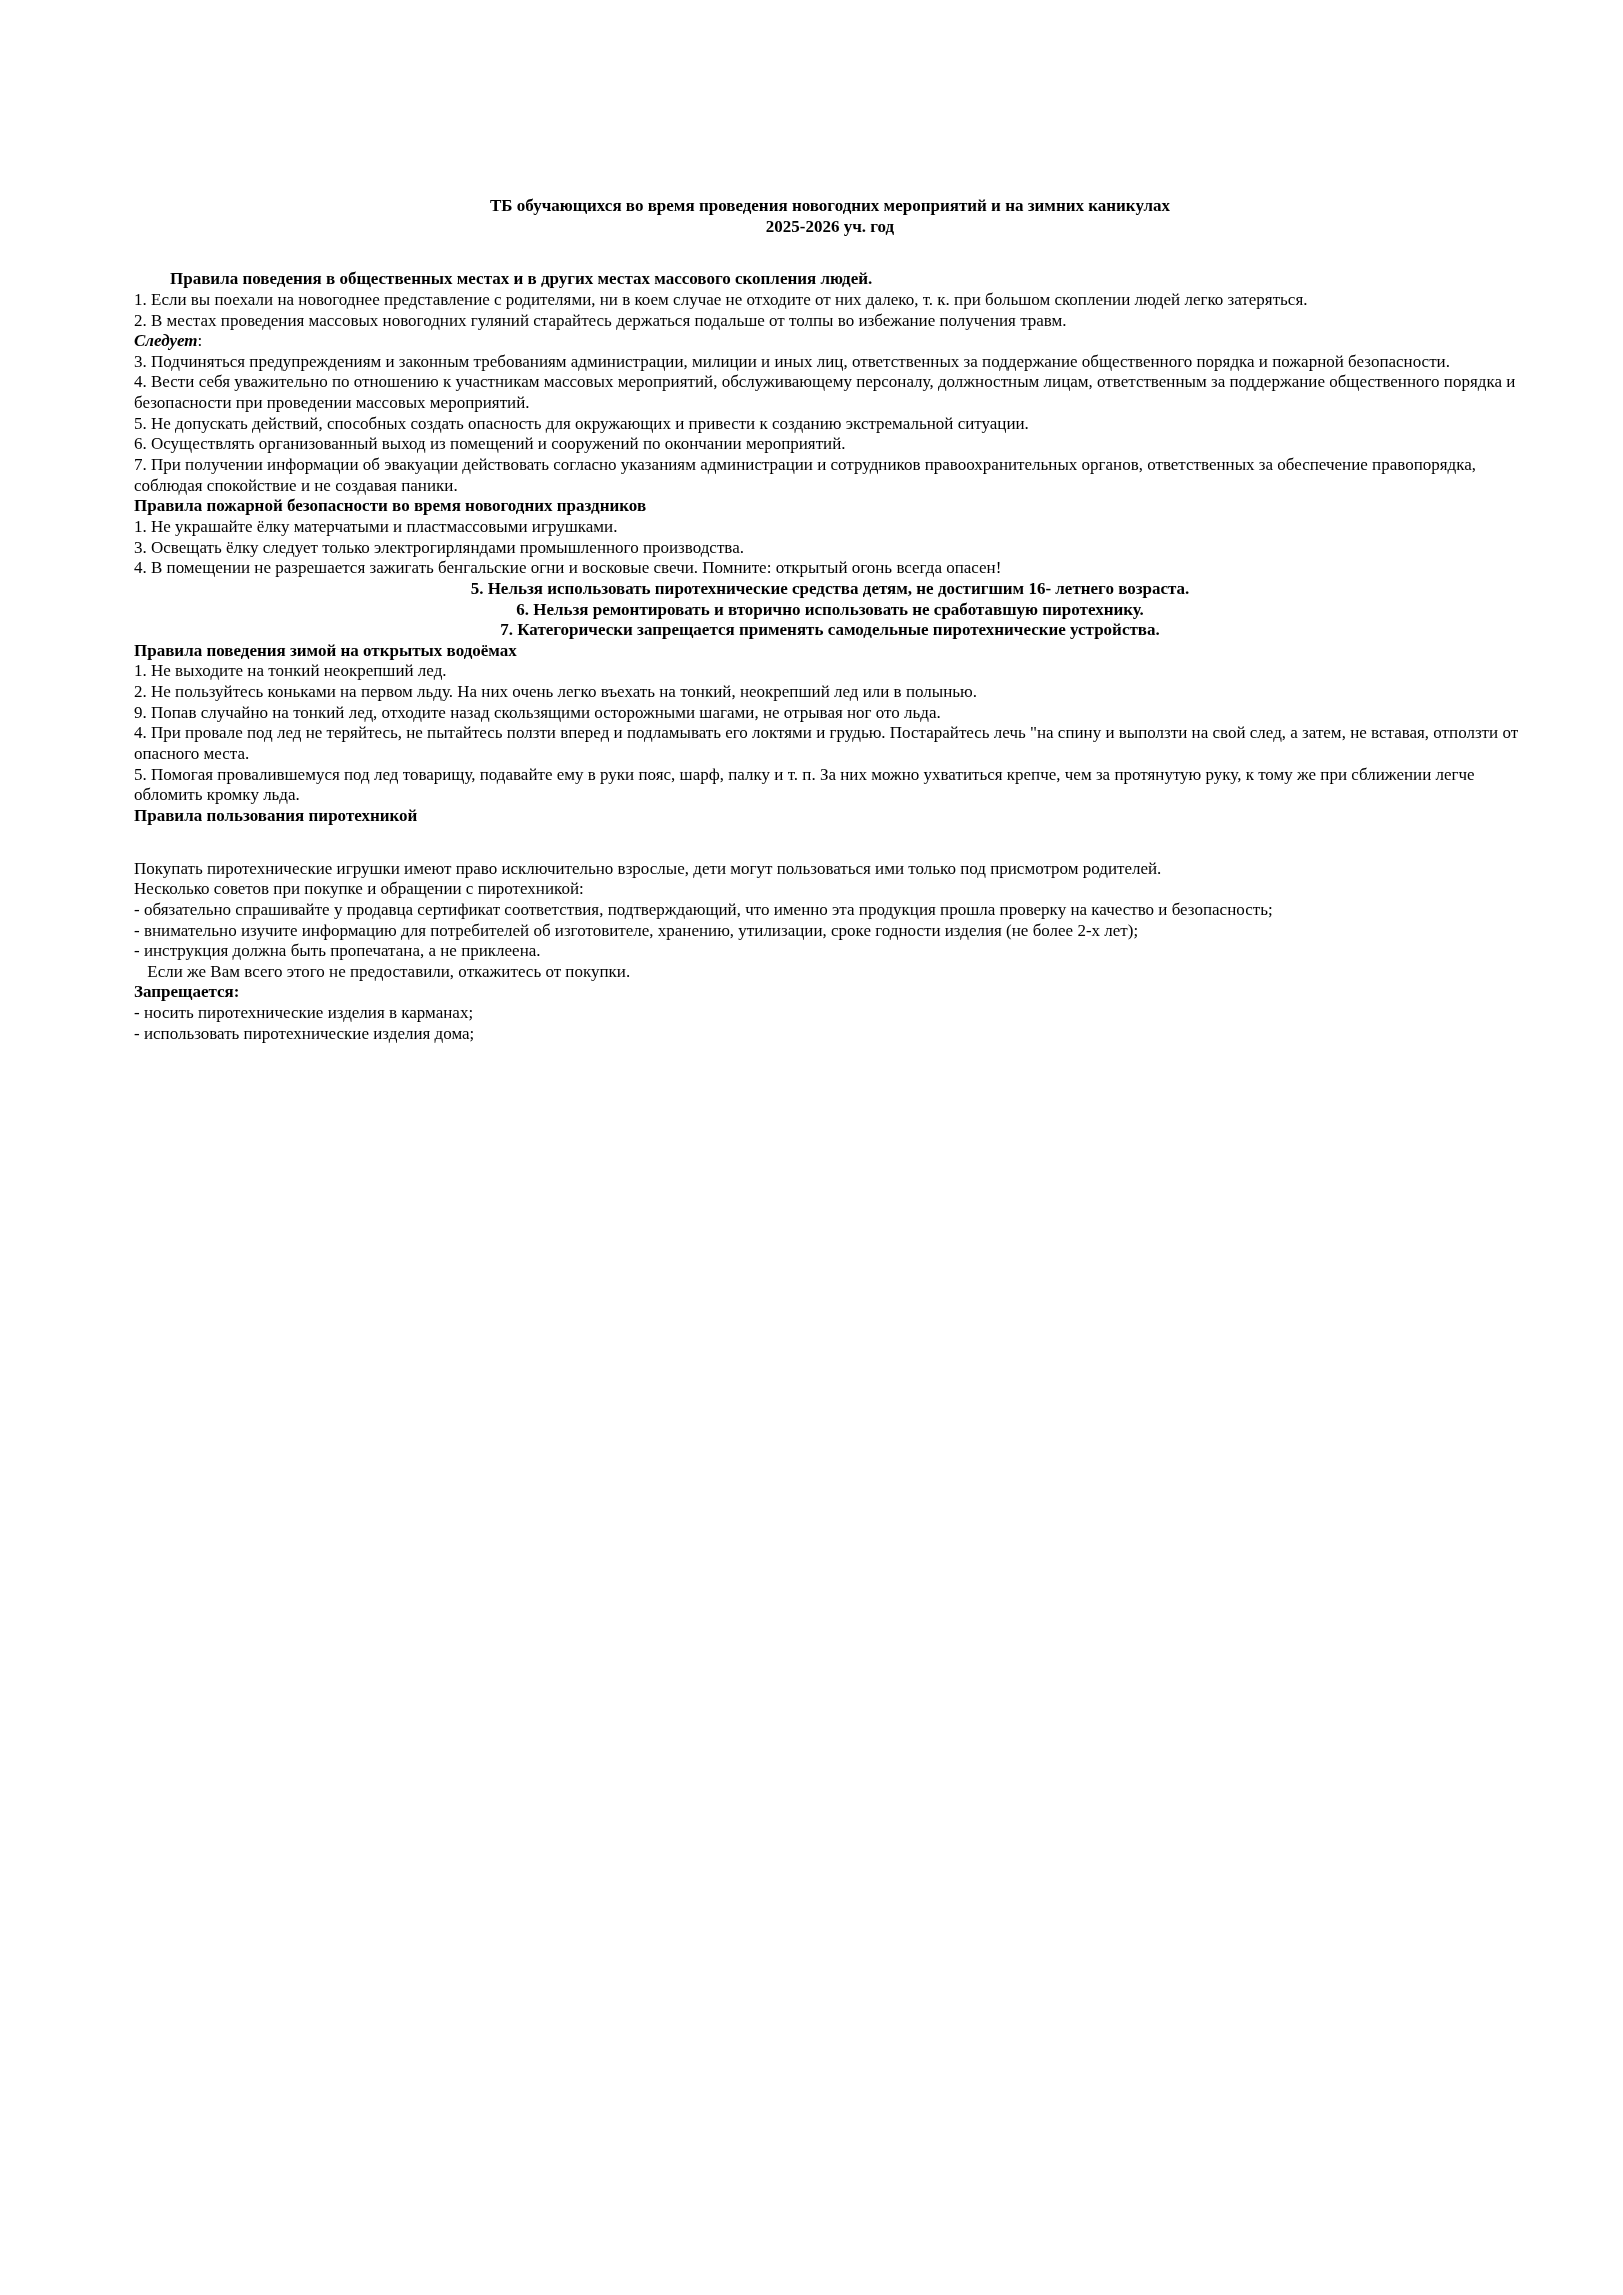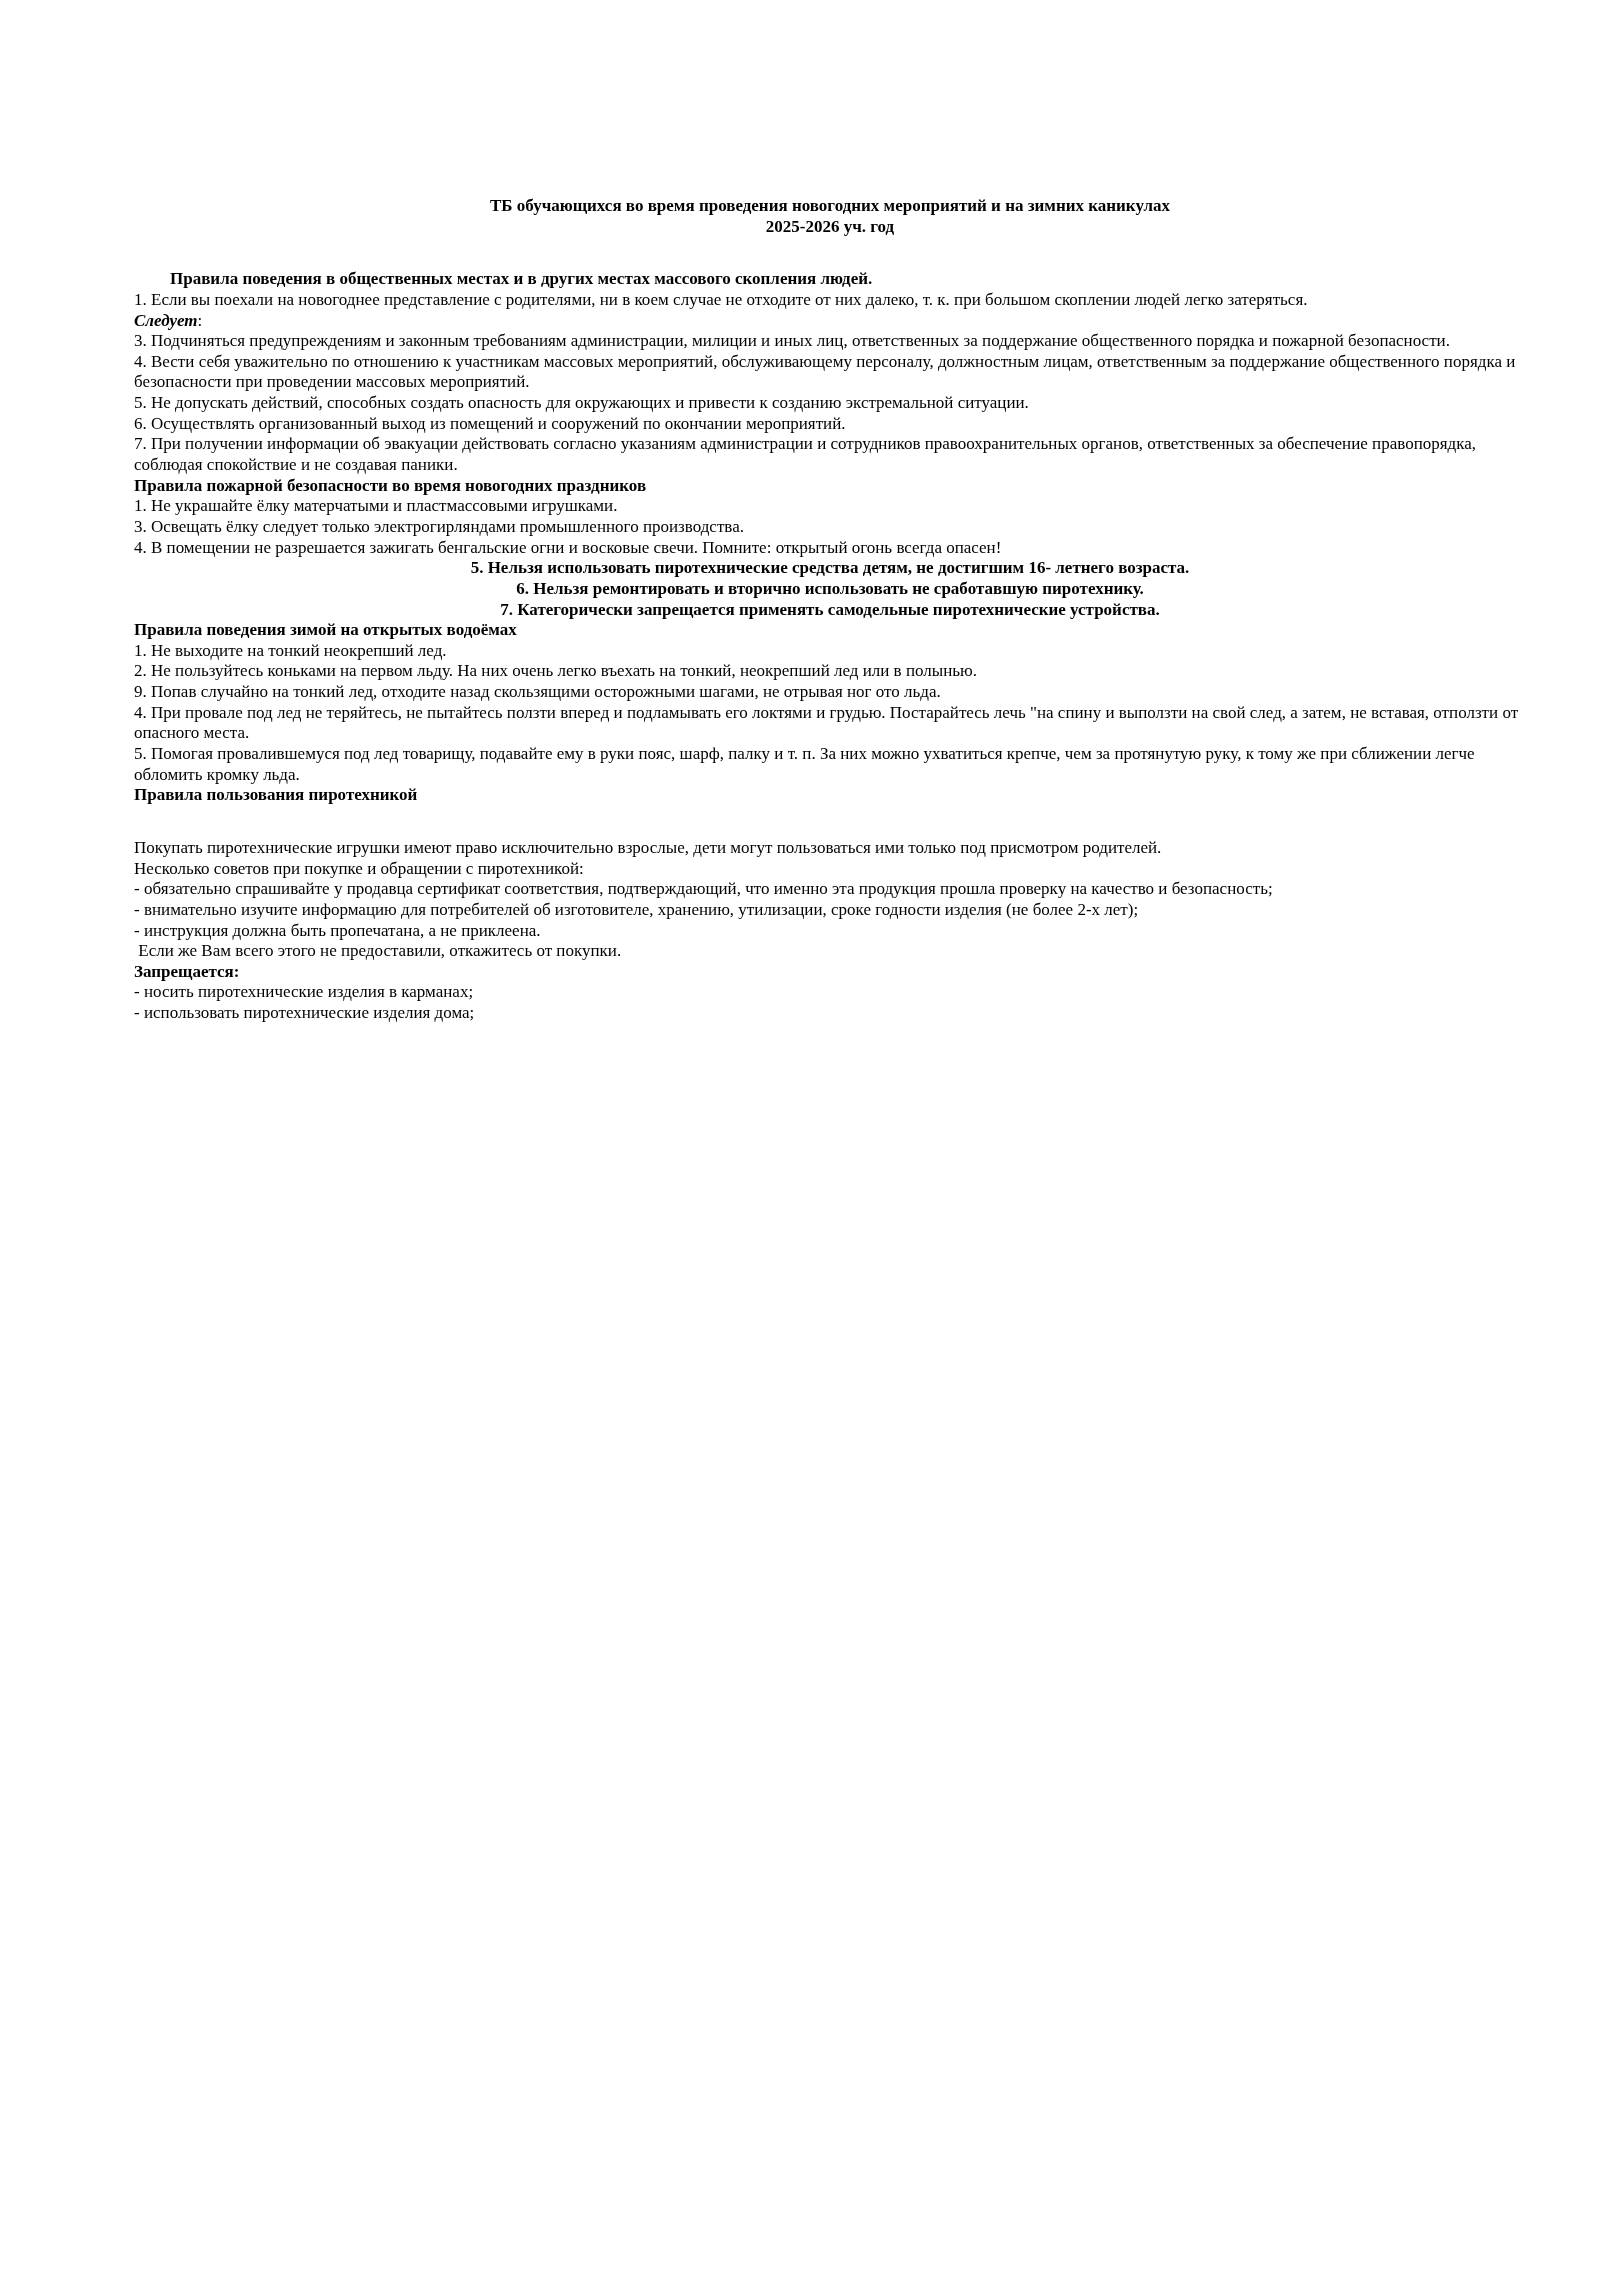--- a/index.html
+++ b/index.html
@@ -57,37 +57,38 @@
   }
   .p.bold { font-weight: bold; text-align: center; }
   .lead-bi {
     font-weight: bold;
     font-style: italic;
   }
   .blank {
     display: block;
     height: 32px;
   }
-  .indent-sp { white-space: pre-wrap; }
+  .indent-sp { white-space: pre-wrap; margin-left: 9px; }
 </style>
 </head>
 <body>
 
 <div id="page">
   <div class="doc">
 
     <div class="title">
       <span class="line">ТБ обучающихся во время проведения новогодних мероприятий и на зимних каникулах</span>
       <span class="line">2025-2026 уч. год</span>
     </div>
 
     <span class="spacer-line"></span>
 
     <div class="p h-center-indent" style="padding-left: 36px;">Правила поведения в общественных местах и в других местах массового скопления людей.</div>
     <div class="p">1. Если вы поехали на новогоднее представление с родителями, ни в коем случае не отходите от них далеко, т. к. при большом скоплении людей легко затеряться.</div>
+    <div class="p">2. В местах проведения массовых новогодних гуляний старайтесь держаться подальше от толпы во избежание получения травм.</div>
     <div class="p"><span class="lead-bi">Следует</span><span>:</span></div>
     <div class="p">3. Подчиняться предупреждениям и законным требованиям администрации, милиции и иных лиц, ответственных за поддержание общественного порядка и пожарной безопасности.</div>
     <div class="p">4. Вести себя уважительно по отношению к участникам массовых мероприятий, обслуживающему персоналу, должностным лицам, ответственным за поддержание общественного порядка и безопасности при проведении массовых мероприятий.</div>
     <div class="p">5. Не допускать действий, способных создать опасность для окружающих и привести к созданию экстремальной ситуации.</div>
     <div class="p">6. Осуществлять организованный выход из помещений и сооружений по окончании мероприятий.</div>
     <div class="p">7. При получении информации об эвакуации действовать согласно указаниям администрации и сотрудников правоохранительных органов, ответственных за обеспечение правопорядка, соблюдая спокойствие и не создавая паники.</div>
 
     <div class="p h-center">Правила пожарной безопасности во время новогодних праздников</div>
     <div class="p">1. Не украшайте ёлку матерчатыми и пластмассовыми игрушками.</div>
     <div class="p">3. Освещать ёлку следует только электрогирляндами промышленного производства.</div>

